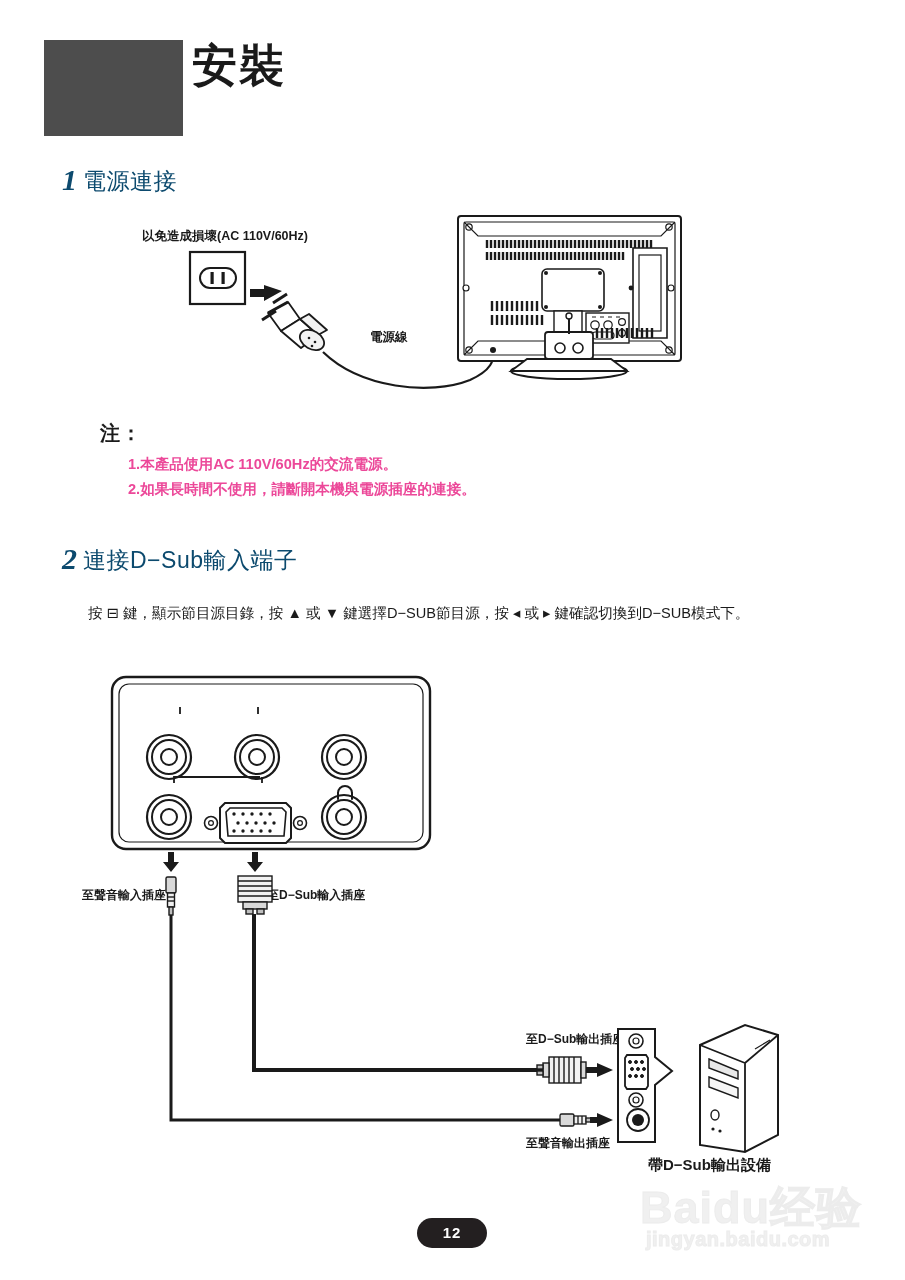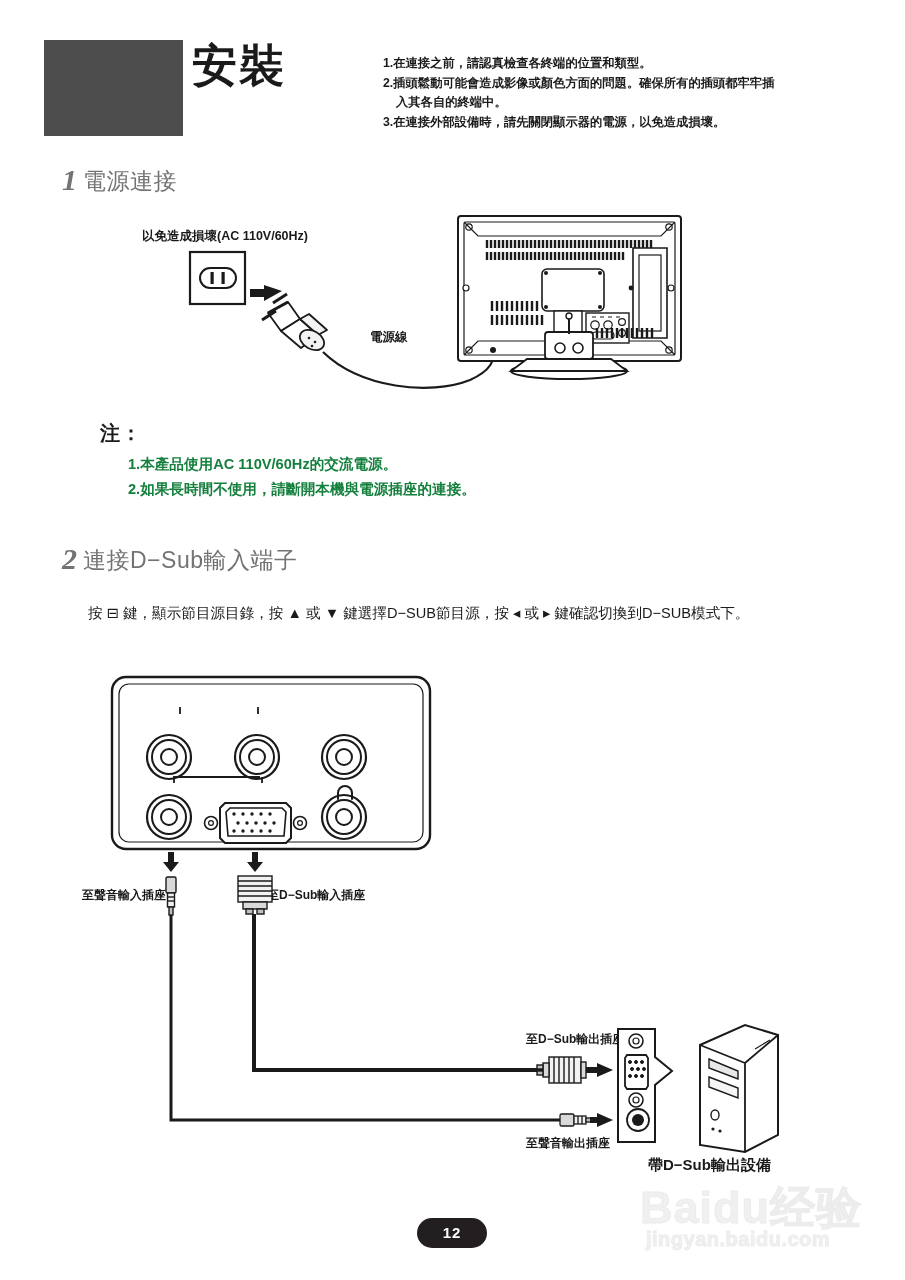--- a/index.html
+++ b/index.html
@@ -45,21 +45,21 @@
     font-weight: bold;
     color: #1a1a1a;
   }
   .hdr-notes .ln { white-space: nowrap; }
   .hdr-notes .ind { padding-left: 13px; }
 
   
   .sec-head {
     position: absolute;
     white-space: nowrap;
-    color: #737373;
+    color: #0c4a6e;
   }
   .sec-num {
     font-size: 30px;
     font-weight: bold;
     font-style: italic;
     font-family: "Liberation Serif", "DejaVu Serif", serif;
     margin-right: 6px;
     vertical-align: -1px;
   }
   .sec-txt {
@@ -87,21 +87,21 @@
     font-weight: bold;
     letter-spacing: 1px;
     color: #1a1a1a;
   }
   .note-lines {
     position: absolute;
     left: 128px; top: 452px;
     font-size: 14.6px;
     line-height: 25px;
     font-weight: bold;
-    color: #15803d;
+    color: #ec4899;
     white-space: nowrap;
   }
 
   
   .body2 {
     position: absolute;
     left: 88px; top: 600px;
     font-size: 14.6px;
     line-height: 27px;
     color: #1a1a1a;
@@ -163,26 +163,20 @@
   #wm-sub  { left: 646px; top: 1228px; font-size: 20px; letter-spacing: 0.5px; }
 </style>
 </head>
 <body>
 
 <div id="page">
 
   <div class="hdr-box"></div>
   <div class="hdr-title">安裝</div>
 
-  <div class="hdr-notes">
-    <div class="ln">1.在連接之前，請認真檢查各終端的位置和類型。</div>
-    <div class="ln">2.插頭鬆動可能會造成影像或顏色方面的問題。確保所有的插頭都牢牢插</div>
-    <div class="ln ind">入其各自的終端中。</div>
-    <div class="ln">3.在連接外部設備時，請先關閉顯示器的電源，以免造成損壞。</div>
-  </div>
 
   <div class="sec-head" id="sec1">
     <span class="sec-num">1</span><span class="sec-txt">電源連接</span>
   </div>
 
   <div class="lbl lbl-b" style="left:142px; top:228px; font-size:12.5px;">以免造成損壞(AC 110V/60Hz)</div>
 
   <div class="lbl lbl-b" style="left:370px; top:329px; font-size:12.5px;">電源線</div>
 
   <div class="note-title">注：</div>

